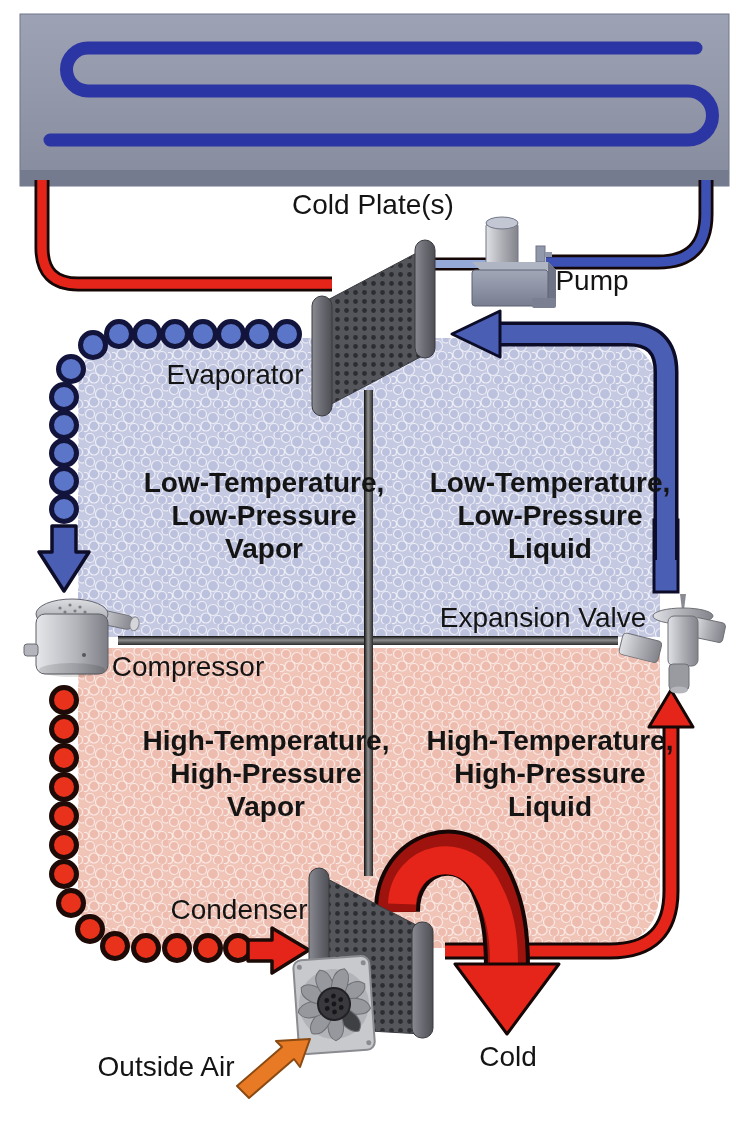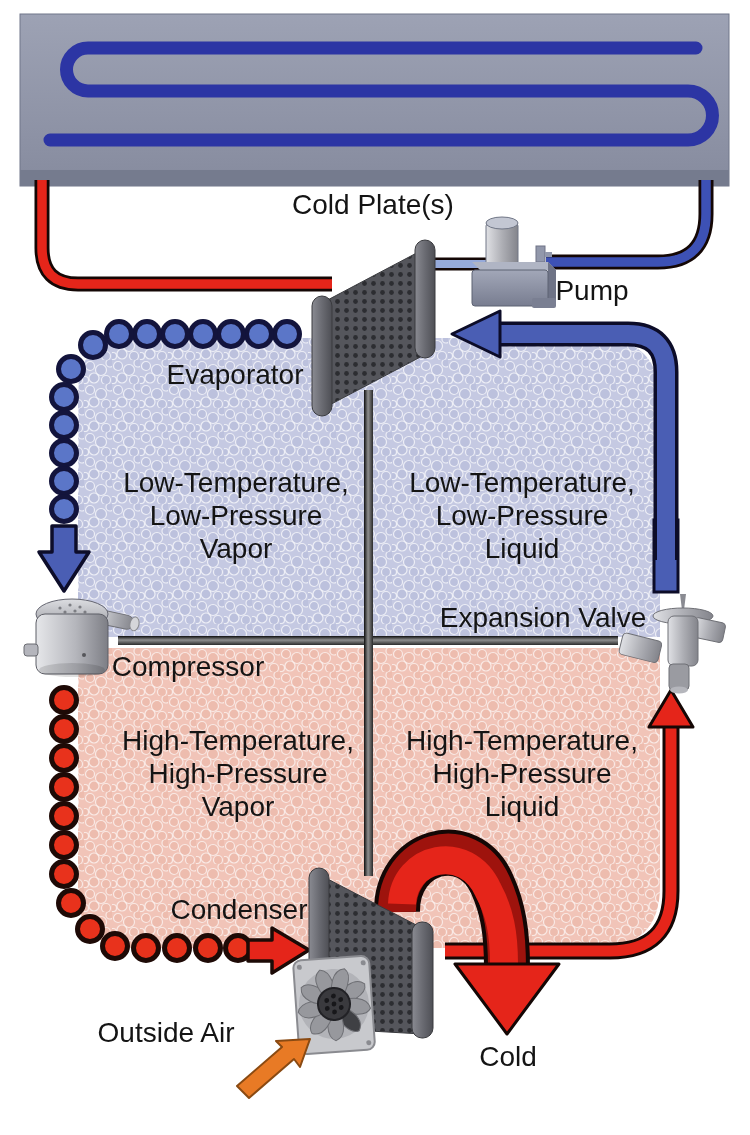--- a/index.html
+++ b/index.html
@@ -18,33 +18,34 @@
     font-size:28px;
     font-weight:500;
     color:#141414;
     text-align:right;
     line-height:33px;
   }
   .qtext{
     position:absolute;
     transform:translateX(-50%);
     font-size:28px;
-    font-weight:400;
+    font-weight:700;
     color:#141414;
     text-align:center;
     line-height:33px;
     white-space:nowrap;
+    margin-left:28px;
   }
   .lbl-coldplate{left:373px;top:188px}
   .lbl-evaporator{left:235px;top:358px}
-  .lbl-pump{left:592px;top:274px}
+  .lbl-pump{left:592px;top:264px}
   .lbl-compressor{left:188px;top:650px}
   .lbl-expvalve{left:543px;top:601px}
   .lbl-condenser{left:239px;top:893px}
-  .lbl-outsideair{left:166px;top:1016px}
+  .lbl-outsideair{left:166px;top:1050px}
   .lbl-heat{left:508px;top:1040px}
   .q-tl{left:236px;top:466px}
   .q-tr{left:522px;top:466px}
   .q-bl{left:238px;top:724px}
   .q-br{left:522px;top:724px}
 </style>
 </head>
 <body>
 
 <div class="stage">

